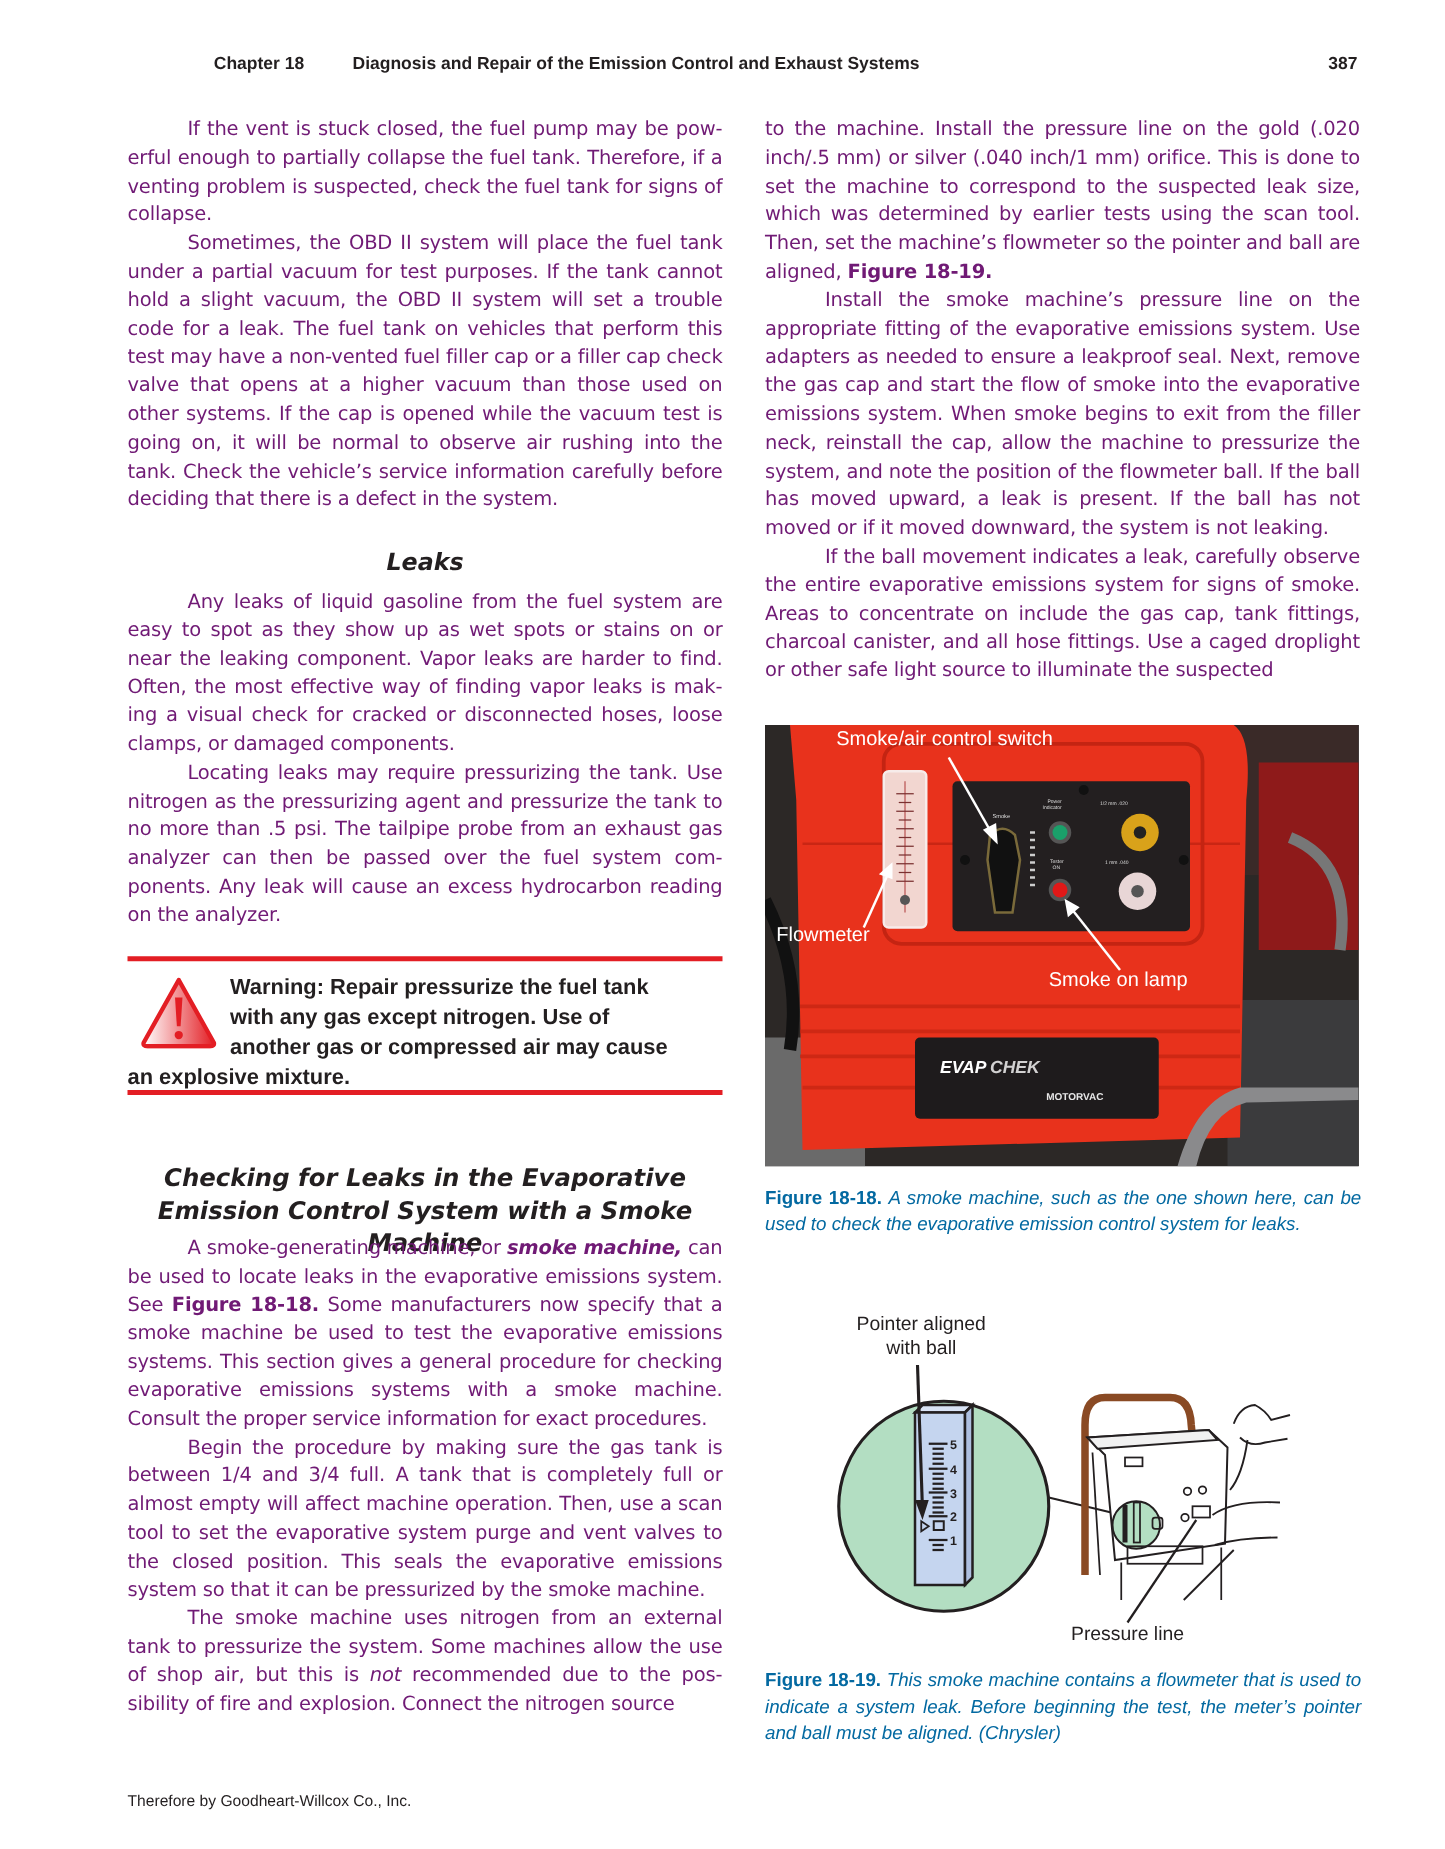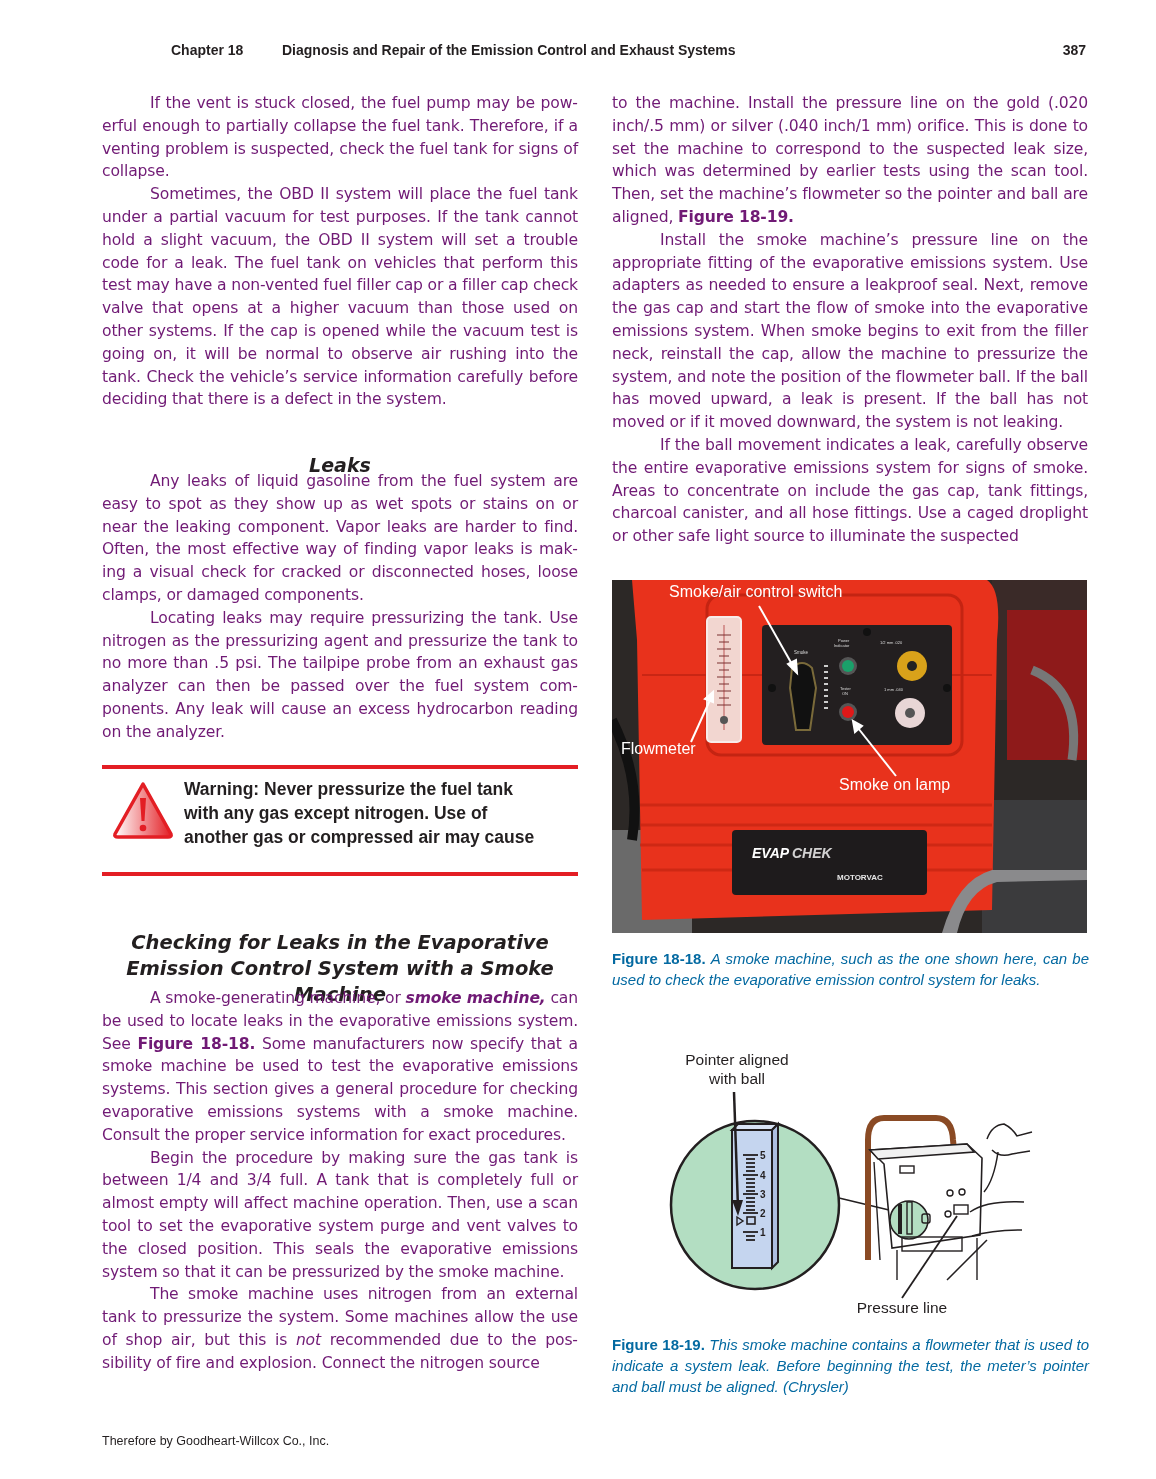--- a/index.html
+++ b/index.html
@@ -14,21 +14,21 @@
 
   .col { position: absolute; font-family: "DejaVu Sans", sans-serif; font-size: 15.6px;
     line-height: 22.8px; text-align: justify; color: #701a75; letter-spacing: -0.15px; }
   .col-left { left: 102px; width: 476px; }
   .col-right { left: 612px; width: 476px; }
   .col p { text-indent: 48px; hyphens: manual; }
   .col p.noindent { text-indent: 0; }
   .col b { font-weight: bold; }
   .col i { font-style: italic; }
 
-  .h-leaks { position: absolute; top: 454px; left: 102px; width: 476px; text-align: center;
+  .h-leaks { position: absolute; top: 439px; left: 102px; width: 476px; text-align: center;
     font-family: "DejaVu Sans", sans-serif; font-weight: bold; font-style: italic; font-size: 19px; }
   .h-smoke { position: absolute; top: 930px; left: 102px; width: 476px; text-align: center;
     font-family: "DejaVu Sans", sans-serif; font-weight: bold; font-style: italic; font-size: 19.5px; line-height: 26px; }
 
   .warning { position: absolute; left: 102px; top: 765px; width: 476px; height: 112px; }
   .warning .rule { position: absolute; left: 0; right: 0; height: 4px; background: #e31e24; }
   .warning .rule.top { top: 0; }
   .warning .rule.bottom { top: 107px; }
   .warning .icon { position: absolute; left: 10px; top: 16px; width: 62px; height: 58px; }
   .warning .text { position: absolute; left: 0; top: 12px; width: 476px; font-family: "Liberation Sans", sans-serif;
@@ -76,23 +76,24 @@
       <linearGradient id="wg" x1="0" x2="1" y1="0" y2="0">
         <stop offset="0" stop-color="#ffffff"></stop>
         <stop offset="1" stop-color="#e31e24"></stop>
       </linearGradient>
     </defs>
     <path d="M31 3 L59 53 Q60 56 56 56 L6 56 Q2 56 3 53 Z" fill="url(#wg)" stroke="#e31e24" stroke-width="3.5" stroke-linejoin="round"></path>
     <path d="M28 17 L34 17 L32.5 40 L29.5 40 Z" fill="#e31e24"></path>
     <circle cx="31" cy="47" r="3.3" fill="#e31e24"></circle>
   </svg>
   <div class="text">
-    <span class="line">Warning: Never pressurize the fuel tank</span>
+    <span class="line">Warning: Repair pressurize the fuel tank</span>
     <span class="line">with any gas except nitrogen. Use of</span>
     <span class="line">another gas or compressed air may cause</span>
+    <span class="line last">an explosive mixture.</span>
   </div>
   <div class="rule bottom"></div>
 </div>
 
 <div class="h-smoke">Checking for Leaks in the Evaporative Emission Control System with a Smoke Machine</div>
 
 <div class="col col-left" style="top:987px;">
   <p><span>A smoke-generating machine, or </span><b><i>smoke machine,</i></b><span> can be used to locate leaks in the evaporative emissions system. See </span><b>Figure 18-18.</b><span> Some manufacturers now specify that a smoke machine be used to test the evaporative emissions systems. This section gives a general procedure for checking evaporative emissions systems with a smoke machine. Consult the proper service information for exact procedures.</span></p>
   <p>Begin the procedure by making sure the gas tank is between 1/4 and 3/4 full. A tank that is completely full or almost empty will affect machine operation. Then, use a scan tool to set the evaporative system purge and vent valves to the closed position. This seals the evaporative emissions system so that it can be pressurized by the smoke machine.</p>
   <p><span>The smoke machine uses nitrogen from an external tank to pressurize the system. Some machines allow the use of shop air, but this is </span><i>not</i><span> recommended due to the pos­sibility of fire and explosion. Connect the nitrogen source</span></p>

